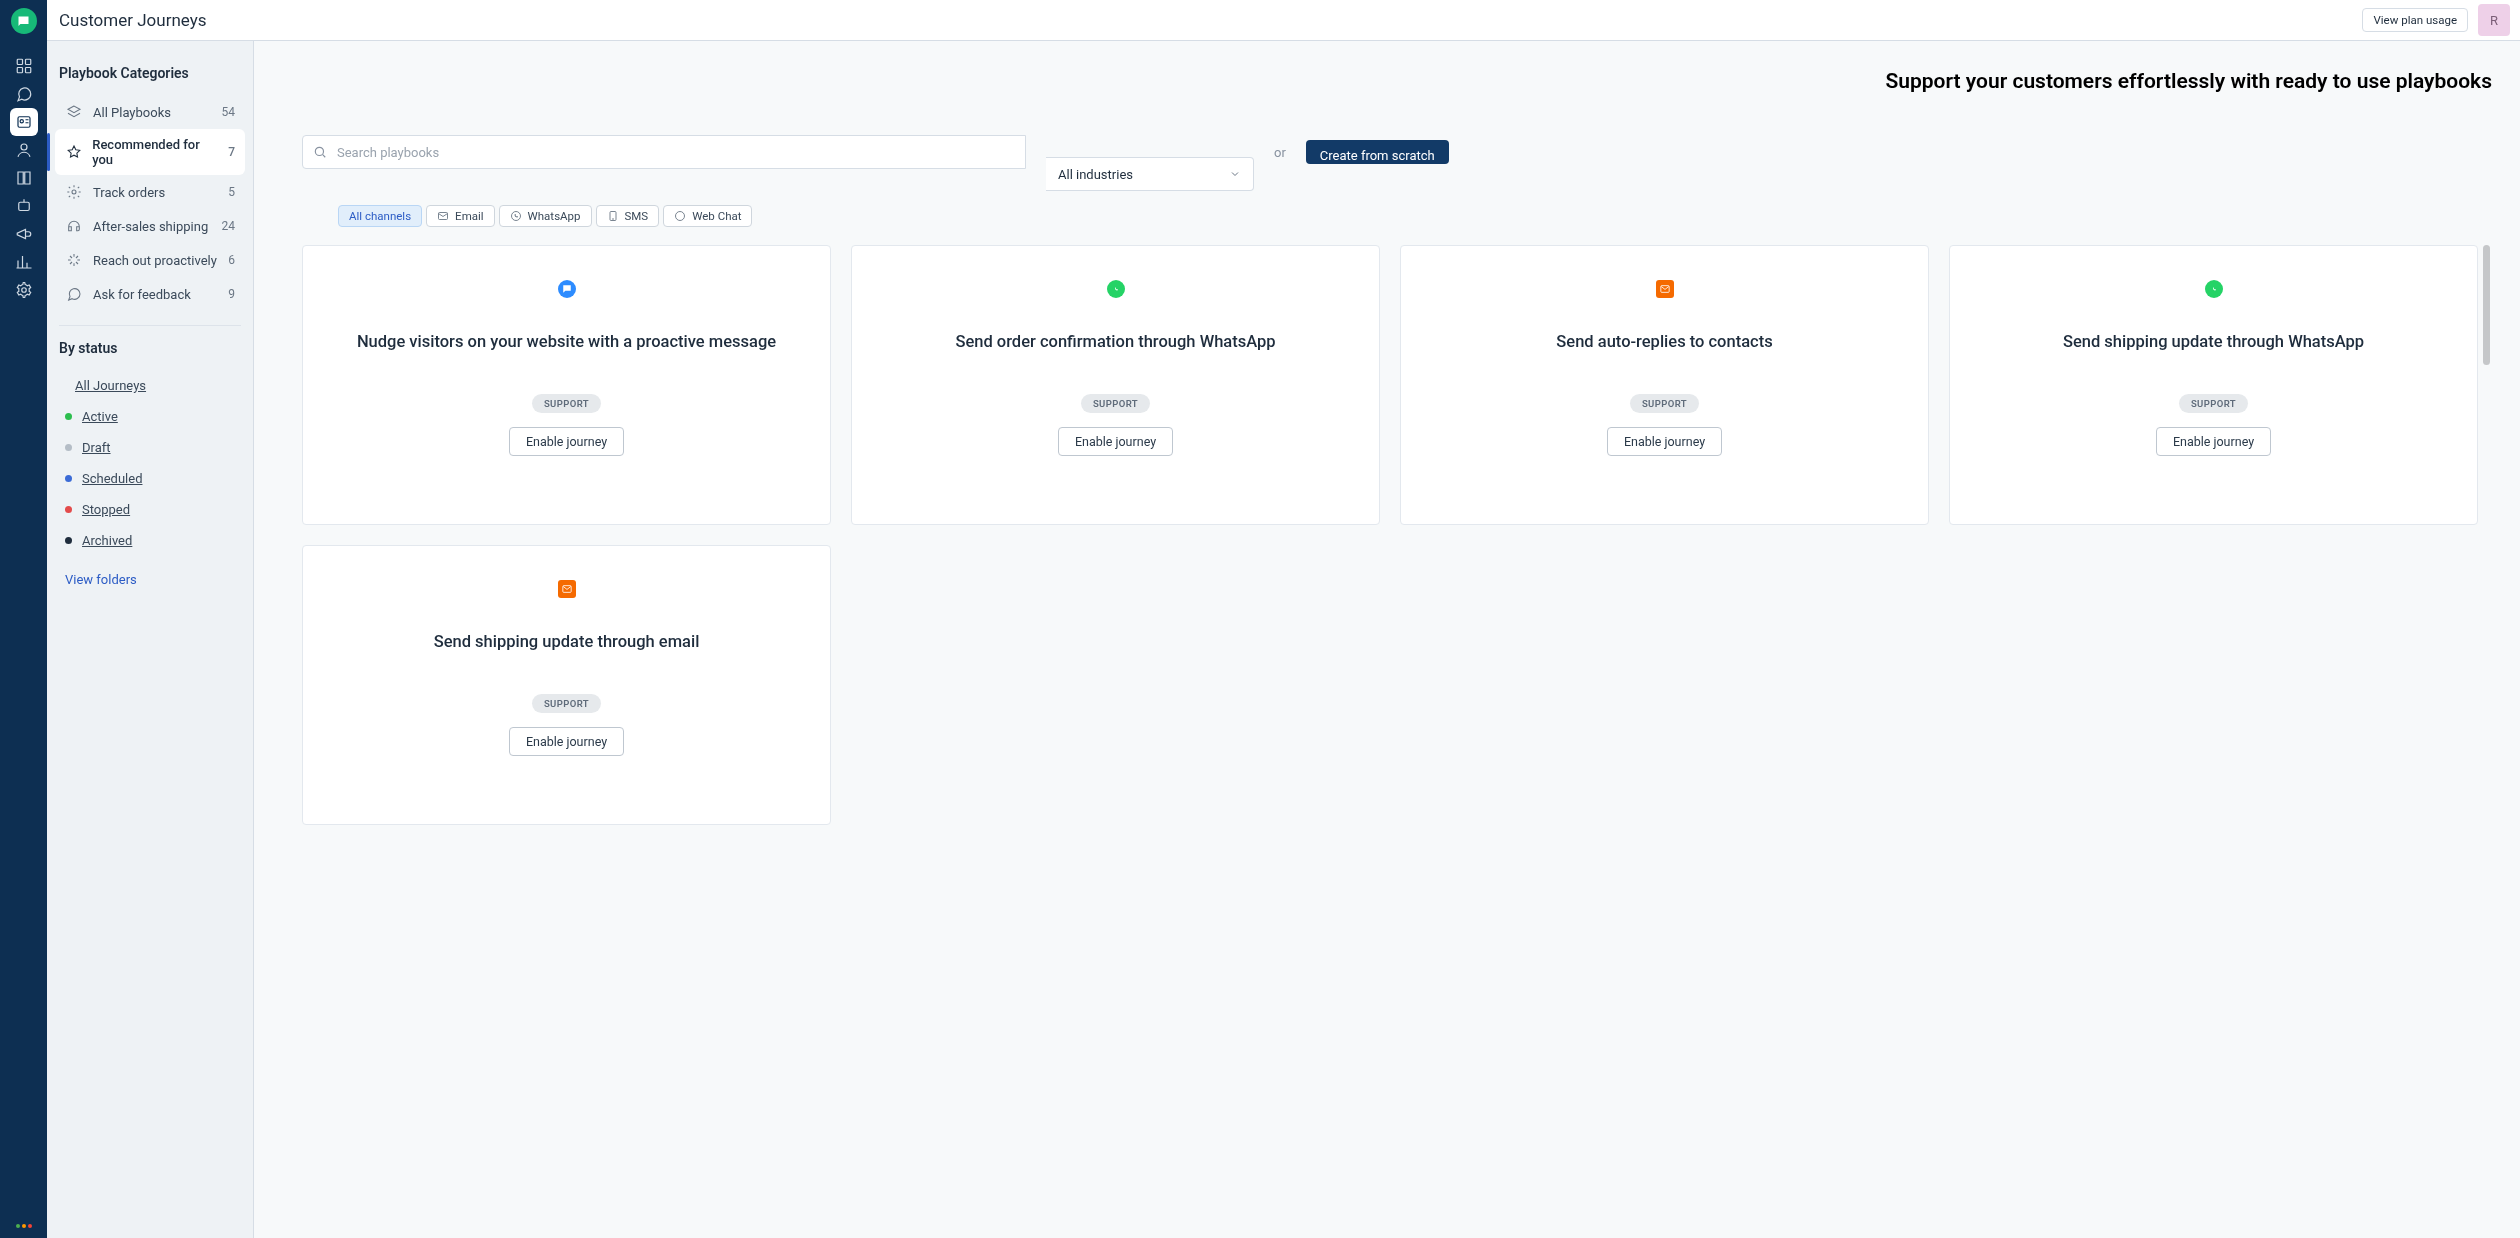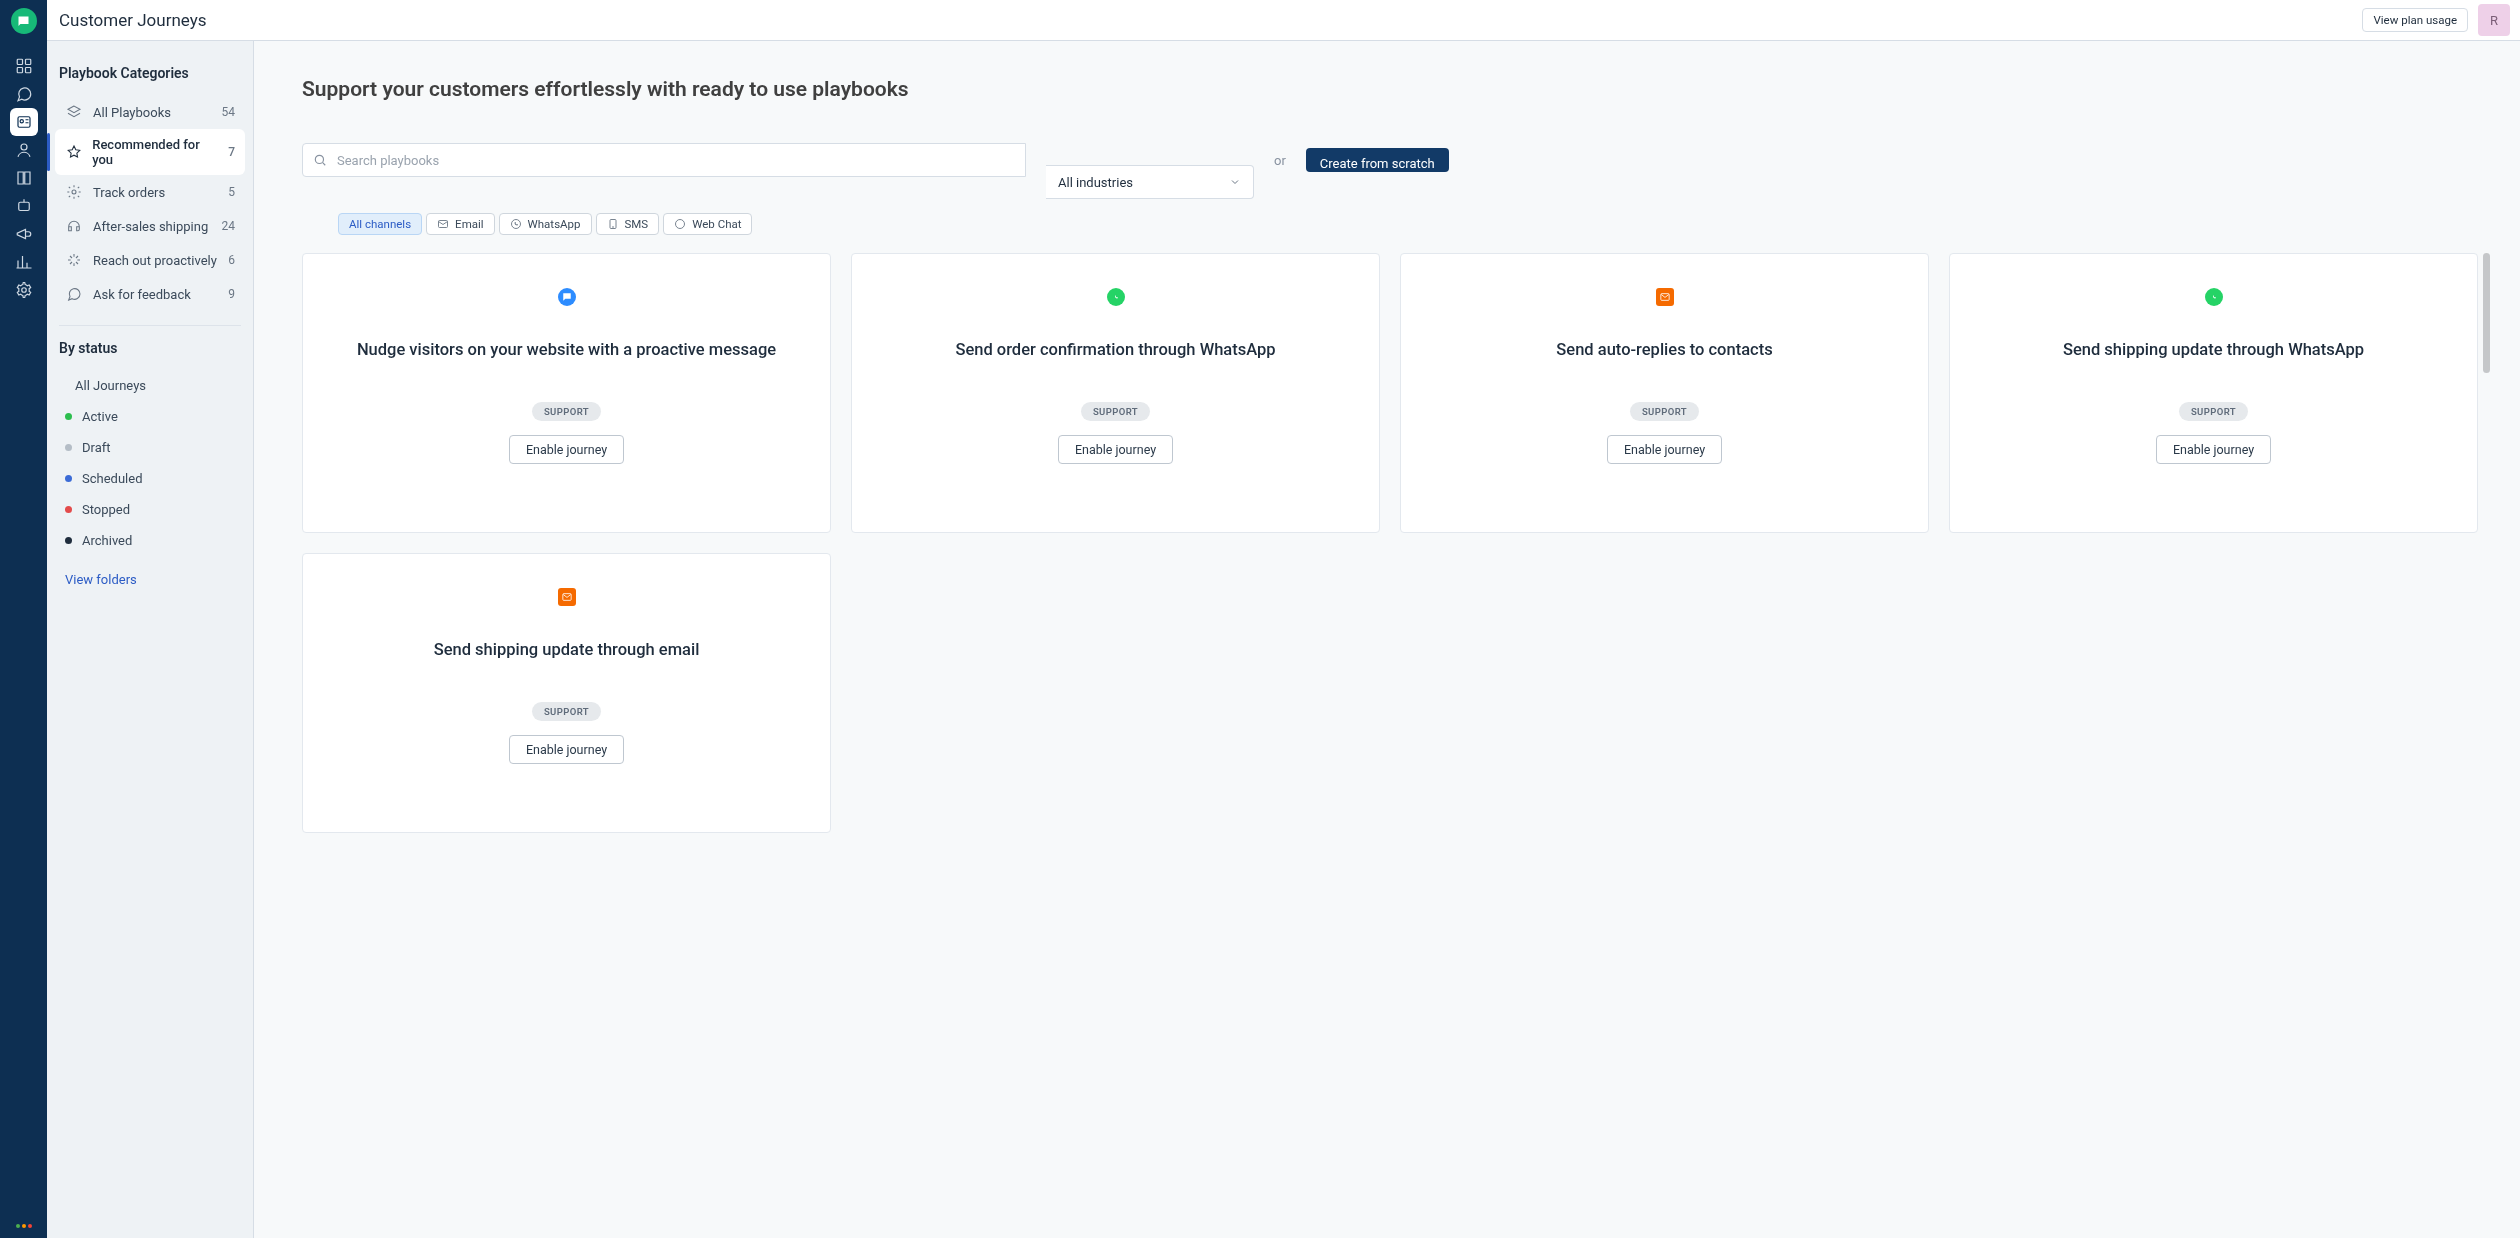--- a/index.html
+++ b/index.html
@@ -58,27 +58,27 @@
   .sidebar h3{margin:6px 4px 14px;font-size:14px;font-weight:600;color:var(--text);}
   .cat-list,.status-list{list-style:none;margin:0;padding:0;}
   .cat-list li{display:flex;align-items:center;gap:10px;padding:8px 10px;border-radius:6px;cursor:pointer;color:#3b4a5a;font-size:13px;position:relative;}
   .cat-list li .cat-icon{width:18px;height:18px;display:flex;align-items:center;justify-content:center;}
   .cat-list li .cat-icon svg{width:16px;height:16px;stroke:#6b7785;fill:none;stroke-width:1.6;}
   .cat-list li .count{margin-left:auto;color:#6b7785;font-size:12px;}
   .cat-list li.active{background:#fff;color:var(--text);font-weight:500;}
   .cat-list li.active::before{content:"";position:absolute;left:-8px;top:4px;bottom:4px;width:3px;background:var(--accent);border-radius:2px;}
   .cat-list li.active .cat-icon svg{stroke:#1f2d3d;}
   .sidebar hr{border:none;border-top:1px solid #dde3ea;margin:14px 4px;}
-  .status-list li{display:flex;align-items:center;gap:10px;padding:8px 10px;border-radius:6px;cursor:pointer;color:#3b4a5a;font-size:13px;}
+  .status-list li{display:flex;align-items:center;gap:10px;padding:8px 10px;border-radius:6px;cursor:pointer;color:#3b4a5a;font-size:13px;text-decoration:underline;}
   .status-dot{width:7px;height:7px;border-radius:50%;flex:0 0 7px;}
   .view-folders{display:inline-block;margin:16px 10px 0;color:var(--link);font-size:13px;cursor:pointer;}
 
   
   .main{flex:1;min-width:0;display:flex;flex-direction:column;padding:24px 28px 0 48px;position:relative;}
-  .main h1{margin:12px 0 20px 0;font-size:21px;font-weight:600;color:#404040;}
+  .main h1{margin:4px 0 20px 0;font-size:21px;font-weight:600;color:#000000;text-align:right;}
   .toolbar{display:flex;align-items:center;gap:20px;}
   .search-wrap{flex:0 1 724px;display:flex;align-items:center;border:1px solid var(--border);background:#fff;border-radius:4px 0 0 4px;height:34px;padding:0 10px;}
   .search-wrap svg{width:14px;height:14px;stroke:#8892a0;fill:none;stroke-width:2;}
   .search-wrap input{flex:1;border:none;outline:none;font-size:13px;color:var(--text);margin-left:8px;background:transparent;}
   .search-wrap input::placeholder{color:#9aa3ae;}
   .industry{flex:0 0 208px;height:34px;border:1px solid var(--border);border-left:none;background:#fff;border-radius:0 4px 4px 0;display:flex;align-items:center;justify-content:space-between;padding:0 12px;font-size:13px;color:var(--text);cursor:pointer;margin-top:44px;}
   .industry svg{width:12px;height:12px;stroke:#6b7785;fill:none;stroke-width:2;}
   .or{color:#8892a0;font-size:13px;}
   .create-btn{height:24px;padding:8px 14px;background:var(--dark-btn);color:#fff;border:none;border-radius:4px;font-size:13px;cursor:pointer;}
 

